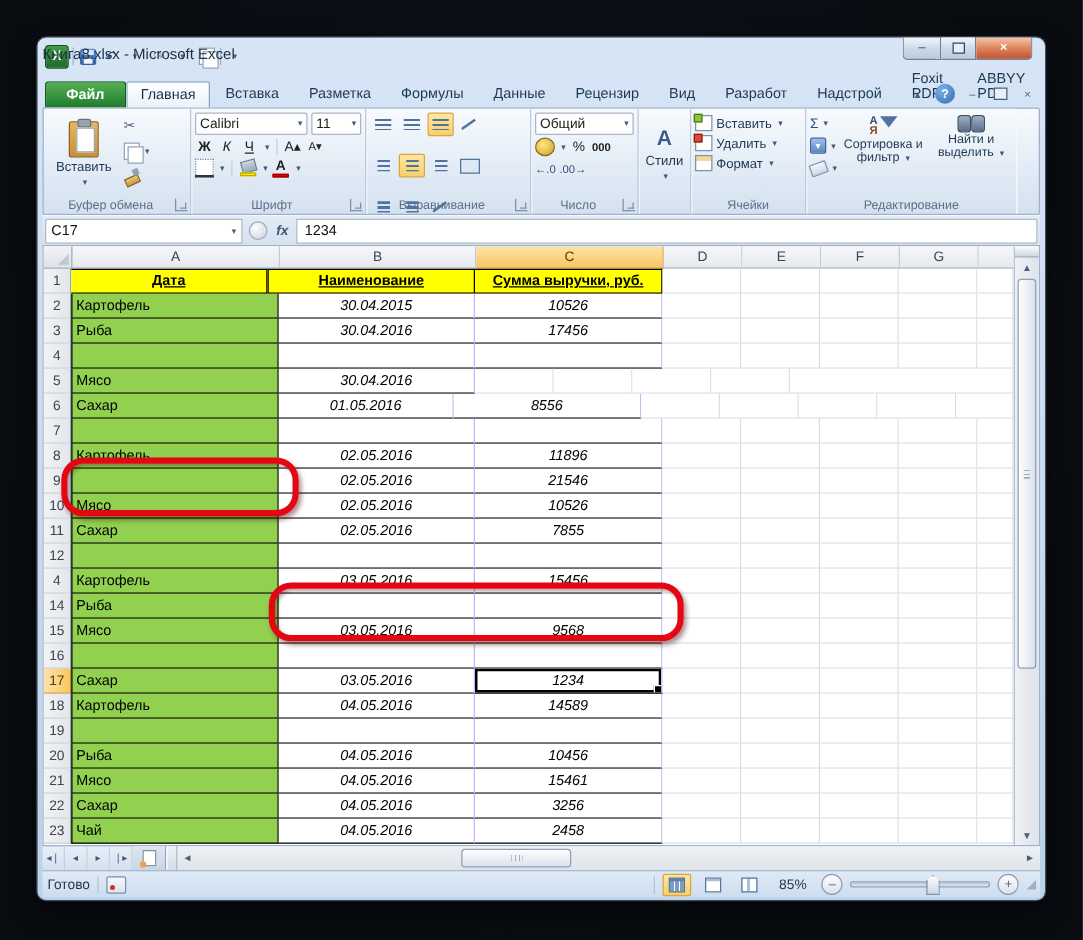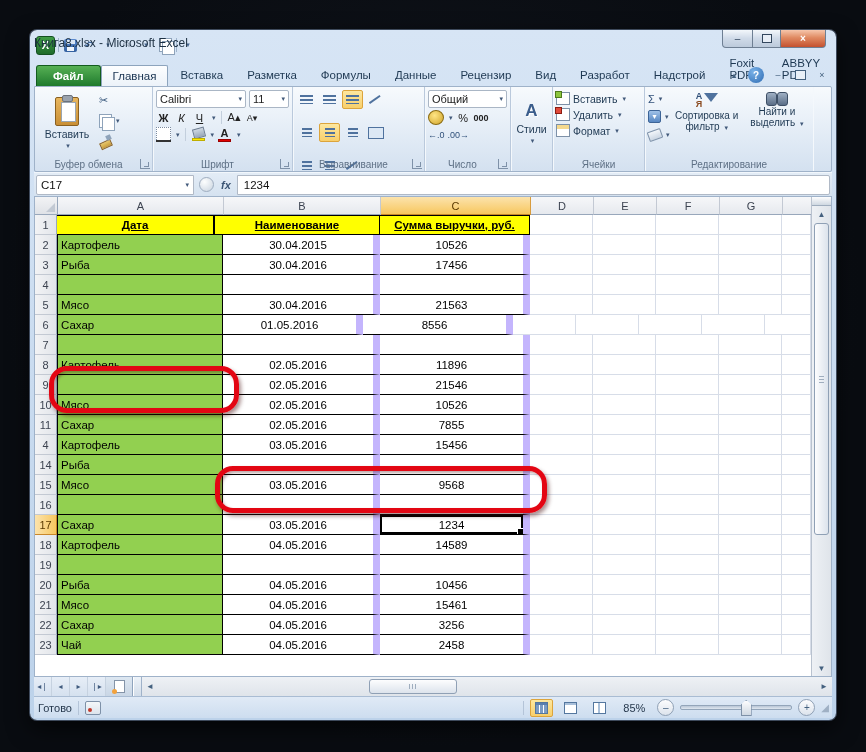--- a/index.html
+++ b/index.html
@@ -166,21 +166,21 @@
   .rh{width:22px;flex:0 0 auto;background:linear-gradient(to right,#f2f3f5,#e2e5ea);
     border-right:1px solid #98a7bb;border-bottom:1px solid #c3c9d3;font-size:11px;color:#3c4350;
     display:flex;align-items:center;justify-content:center;box-sizing:border-box;}
   .rh.hl{background:linear-gradient(to right,#fce3ac,#f7c75f);border-bottom:1px solid #c8872b;border-right:1px solid #c8872b;color:#5b3a00;}
   .cell{flex:0 0 auto;box-sizing:border-box;font-size:11.5px;color:#000;display:flex;align-items:center;
     overflow:hidden;white-space:nowrap;}
   .cell.th{background:#ffff00;font-weight:bold;text-decoration:underline;justify-content:center;
     border-right:1px solid #000;border-bottom:1px solid #000;border-top:1px solid #000;}
   .cell.th.first,.cell.ca.first{border-left:1px solid #000;}
   .cell.ca{background:#92d050;border-right:1px solid #000;border-bottom:1px solid #000;padding-left:3px;}
-  .cell.cb{background:#fff;border-right:7px solid #c4b5fd;border-bottom:1px solid #000;justify-content:center;}
+  .cell.cb{background:#fff;border-right:1px solid #c4b5fd;border-bottom:1px solid #000;justify-content:center;font-style:italic;}
   .cell.ec{background:#fff;border-right:1px solid #d7dde8;border-bottom:1px solid #d7dde8;}
   .cell.sel{box-shadow:inset 0 0 0 2px #000;position:relative;z-index:2;}
   .cell.sel:after{content:"";position:absolute;right:-1px;bottom:-1px;width:5px;height:5px;background:#000;border:1px solid #fff;}
   
   .oval{position:absolute;border:5px solid #e30613;border-radius:18px;z-index:6;
     box-shadow:2px 3px 4px rgba(60,0,0,.45), inset 2px 2px 3px rgba(60,0,0,.35);}
   .oval1{left:14px;top:169px;width:180px;height:37px;}
   .oval2{left:180px;top:269px;width:322px;height:37px;}
   
   .vsb{position:absolute;right:0;top:0;bottom:0;width:20px;background:linear-gradient(to right,#eef1f5,#dfe4ea);
@@ -543,21 +543,20 @@
             <div class="cell ec" style="width: 63px;"></div>
             <div class="cell ec" style="width: 63px;"></div>
             <div class="cell ec" style="width: 63px;"></div>
             <div class="cell ec" style="width: 63px;"></div>
             <div class="cell ec" style="flex: 1 1 auto;"></div>
           </div>
           <div class="grow">
             <div class="rh">5</div>
             <div class="cell ca first" style="width: 166px;">Мясо</div>
             <div class="cell cb" style="width: 157px;">30.04.2016</div>
-            <div class="cell cb" style="width: 150px;">21563</div>
             <div class="cell ec" style="width: 63px;"></div>
             <div class="cell ec" style="width: 63px;"></div>
             <div class="cell ec" style="width: 63px;"></div>
             <div class="cell ec" style="width: 63px;"></div>
             <div class="cell ec" style="flex: 1 1 auto;"></div>
           </div>
           <div class="grow">
             <div class="rh">6</div>
             <div class="cell ca first" style="width: 166px;">Сахар</div>
             <div class="cell cb" style="width: 140px;">01.05.2016</div>
@@ -610,20 +609,31 @@
             <div class="cell ec" style="width: 63px;"></div>
             <div class="cell ec" style="width: 63px;"></div>
             <div class="cell ec" style="width: 63px;"></div>
             <div class="cell ec" style="flex: 1 1 auto;"></div>
           </div>
           <div class="grow">
             <div class="rh">11</div>
             <div class="cell ca first" style="width: 166px;">Сахар</div>
             <div class="cell cb" style="width: 157px;">02.05.2016</div>
             <div class="cell cb" style="width: 150px;">7855</div>
+            <div class="cell ec" style="width: 63px;"></div>
+            <div class="cell ec" style="width: 63px;"></div>
+            <div class="cell ec" style="width: 63px;"></div>
+            <div class="cell ec" style="width: 63px;"></div>
+            <div class="cell ec" style="flex: 1 1 auto;"></div>
+          </div>
+          <div class="grow">
+            <div class="rh">12</div>
+            <div class="cell ca first" style="width: 166px;"></div>
+            <div class="cell cb" style="width: 157px;"></div>
+            <div class="cell cb" style="width: 150px;"></div>
             <div class="cell ec" style="width: 63px;"></div>
             <div class="cell ec" style="width: 63px;"></div>
             <div class="cell ec" style="width: 63px;"></div>
             <div class="cell ec" style="width: 63px;"></div>
             <div class="cell ec" style="flex: 1 1 auto;"></div>
           </div>
           <div class="grow">
             <div class="rh">4</div>
             <div class="cell ca first" style="width: 166px;">Картофель</div>
             <div class="cell cb" style="width: 157px;">03.05.2016</div>

